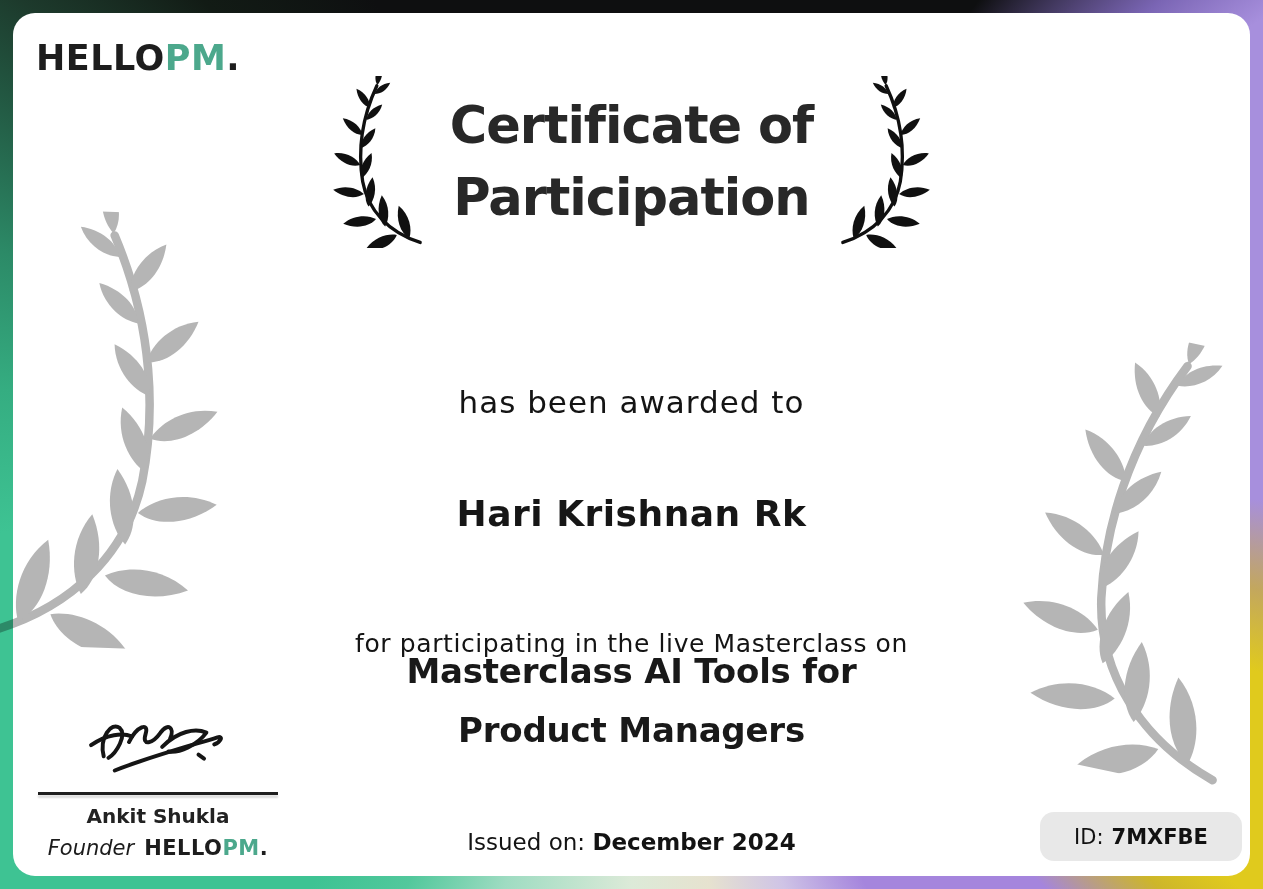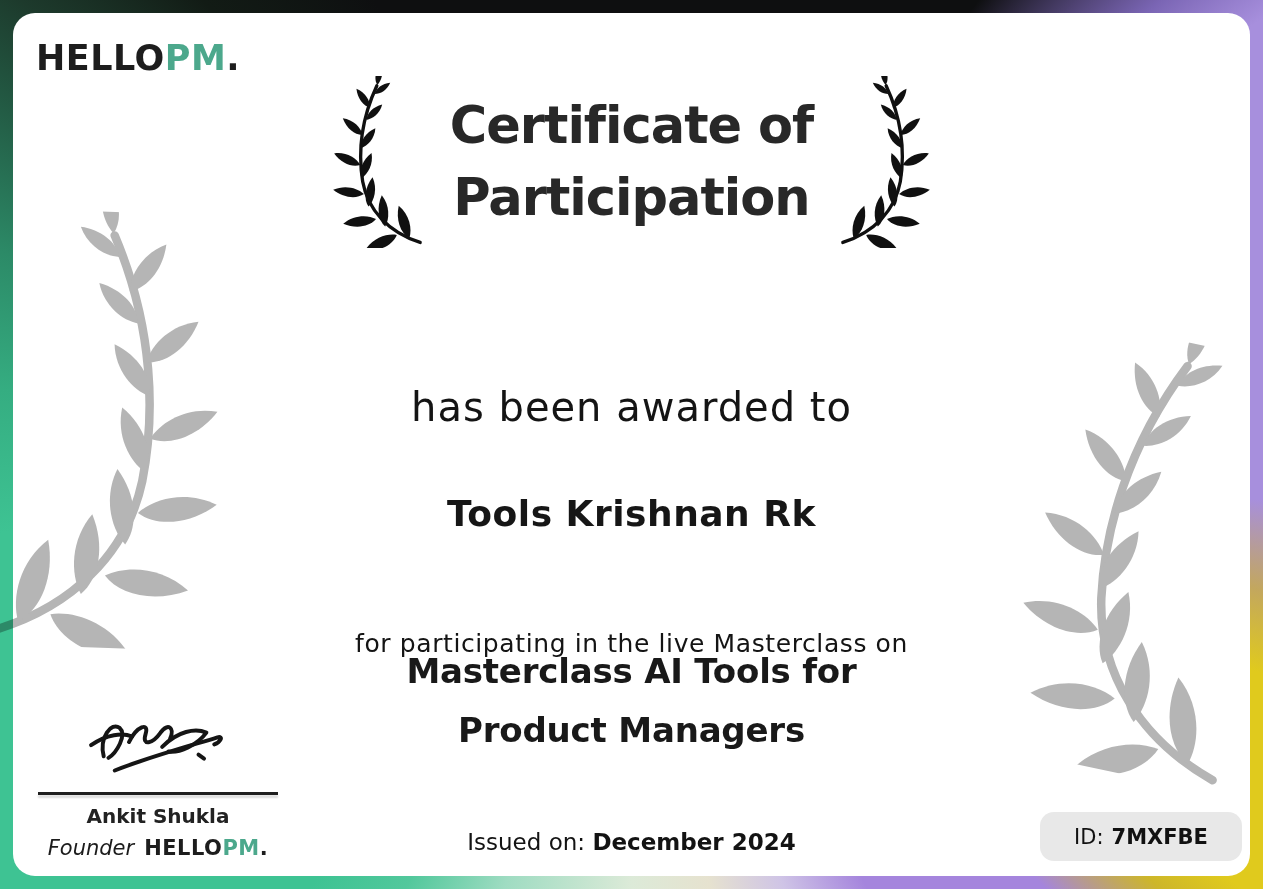--- a/index.html
+++ b/index.html
@@ -48,21 +48,21 @@
   .logo .pm{color:var(--accent-green);}
 
   
   .title-row{position:absolute;left:0;top:76px;width:100%;display:flex;align-items:center;justify-content:center;gap:24px;}
   .title{font-size:51px;line-height:72px;font-weight:800;letter-spacing:-1px;color:#282828;text-align:center;}
   .laurel-title{width:100px;height:172px;color:#101010;flex:0 0 auto;}
   .laurel-title.flip{transform:scaleX(-1);}
 
   
   .center-line{position:absolute;left:0;width:100%;text-align:center;}
-  .awarded{top:384px;font-size:40px;letter-spacing:1px;color:#141414;}
+  .awarded{top:384px;font-size:31px;letter-spacing:1px;color:#141414;}
   .name{top:493px;font-size:36px;font-weight:700;letter-spacing:.5px;color:#161616;}
   .reason{top:629px;font-size:25px;letter-spacing:.6px;color:#141414;}
   .course{top:642px;font-size:34px;font-weight:800;line-height:59px;letter-spacing:-.2px;color:#191919;}
 
   
   .sig-block{position:absolute;left:38px;top:700px;width:240px;}
   .sig-image{position:absolute;left:42px;top:5px;width:158px;height:82px;color:#151515;}
   .sig-rule{position:absolute;left:0;top:92px;width:240px;height:3px;background:#1f1f1f;box-shadow:0 3px 2px rgba(0,0,0,.14);}
   .sig-name{position:absolute;left:0;top:104px;width:240px;text-align:center;font-size:20px;font-weight:600;color:#222;}
   .sig-role-row{position:absolute;left:0;top:136px;width:240px;text-align:center;font-size:21px;white-space:nowrap;}
@@ -149,21 +149,21 @@
       <div>Participation</div>
     </div>
     <div class="laurel-title">
       <svg viewBox="0 0 240 410">
           <use href="#laurel"></use>
         </svg>
     </div>
   </div>
 
   <div class="center-line awarded">has been awarded to</div>
-  <div class="center-line name">Tools Krishnan Rk</div>
+  <div class="center-line name">Hari Krishnan Rk</div>
   <div class="center-line reason">for participating in the live Masterclass on</div>
   <div class="center-line course">
     <div>Masterclass AI Tools for</div>
     <div>Product Managers</div>
   </div>
 
   <div class="sig-block">
     <div class="sig-image">
       <svg viewBox="0 0 200 90">
           <use href="#sig"></use>

